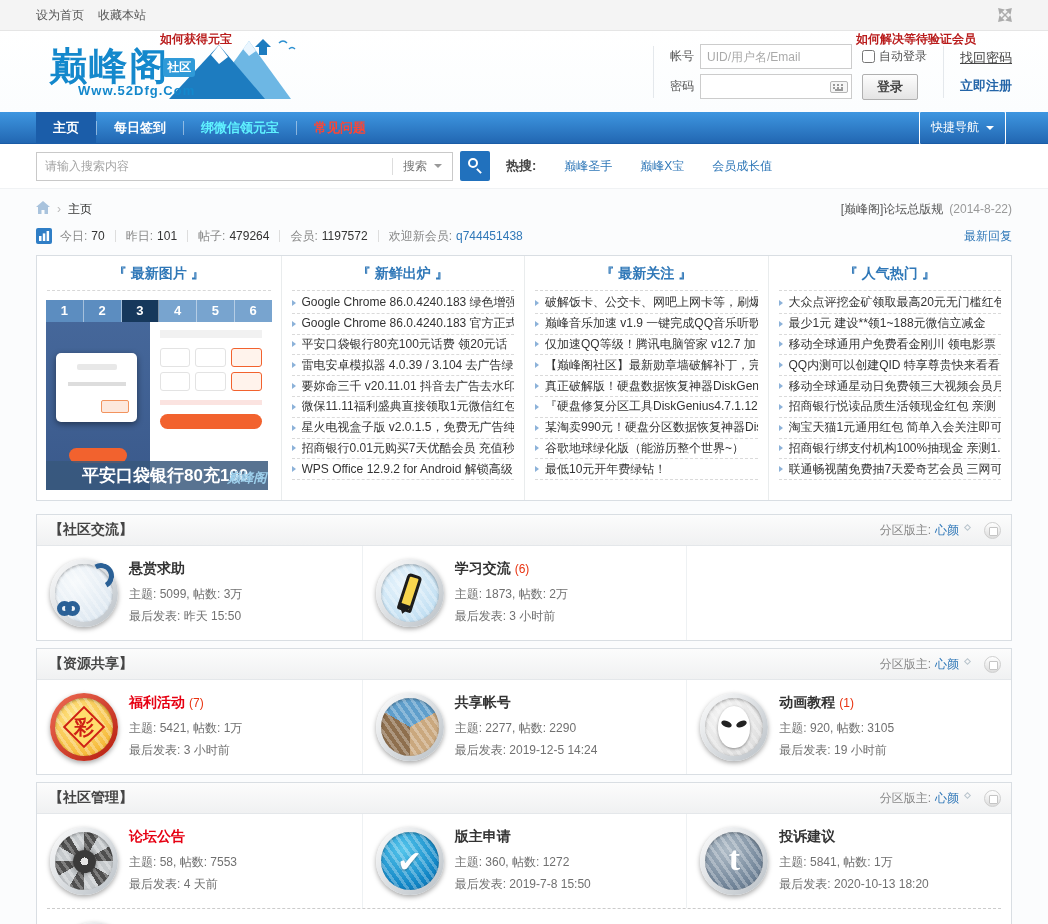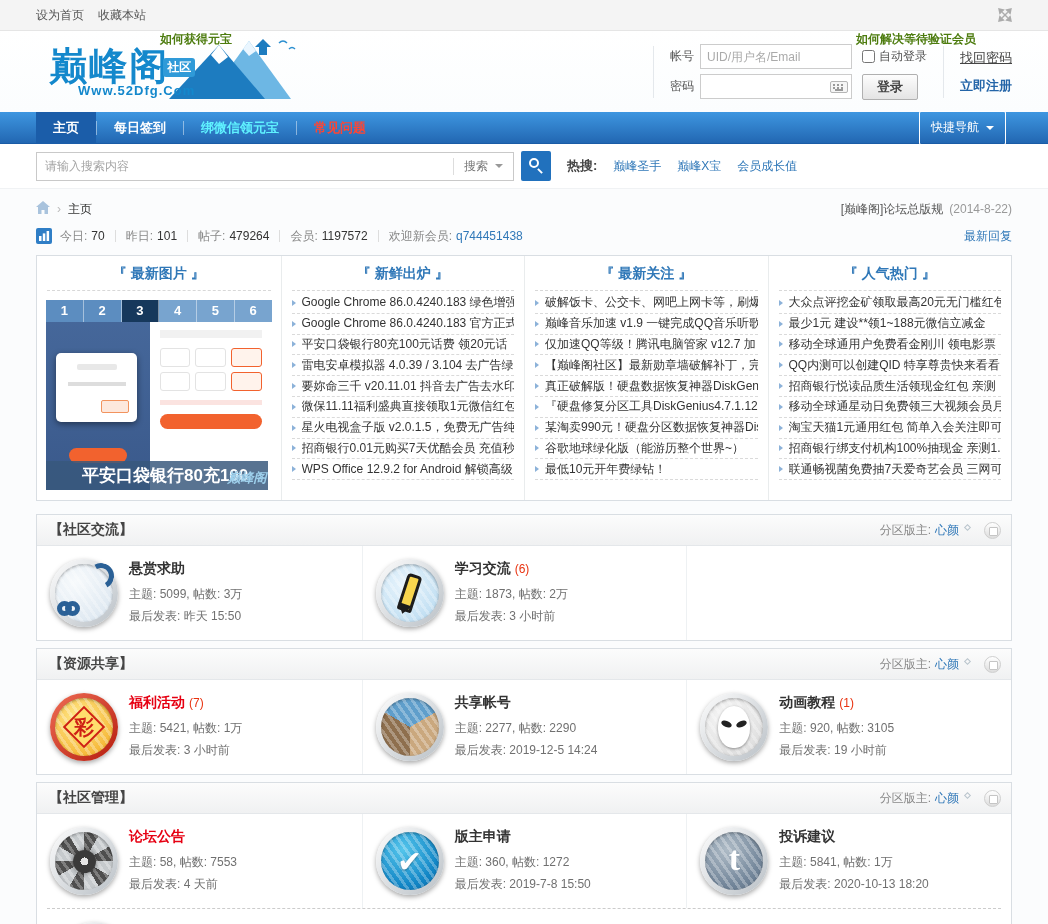--- a/index.html
+++ b/index.html
@@ -8,21 +8,21 @@
     font-family: "Liberation Sans", "DejaVu Sans", sans-serif;
     background: #fdfdfd; font-size: 12px; color: #333;
   }
   .wrap { width: 976px; margin: 0 auto; position: relative; display: flex; align-items: center; height: 100%; }
   [data-interactable="true"] { cursor: pointer; }
   a { text-decoration: none; color: #555; }
 
   
   .topbar { background: #f4f4f4; border-bottom: 1px solid #e5e5e5; height: 31px; color: #555; }
   .topbar .wrap { gap: 14px; }
-  .topbar .red { color: #4d7c0f; font-weight: bold; margin-top: 48px; }
+  .topbar .red { color: #b91c1c; font-weight: bold; margin-top: 48px; }
   .topbar .spacer { flex: 1; }
   .expand-ic { display: inline-flex; margin-left: 8px; opacity: .8; }
 
   
   .header { height: 81px; background: linear-gradient(#ffffff, #fbfdfe); }
   .logo { display: flex; align-items: center; position: relative; width: 300px; text-align: right; }
   .logo-txt { position: relative; z-index: 2; }
   .logo-cn { font-size: 38px; font-weight: bold; color: #1488cc; letter-spacing: 2px; line-height: 40px; text-shadow: 1px 1px 0 #fff; }
   .logo-sub { display: inline-block; font-size: 12px; font-weight: bold; color: #fff; background: #2f9ad8; border-radius: 3px; padding: 1px 4px; vertical-align: 8px; margin-left: -6px; }
   .logo-url { font-size: 13px; font-weight: bold; color: #1488cc; letter-spacing: 1px; padding-left: 42px; margin-top: -3px; }
@@ -54,29 +54,29 @@
   .nav-item { padding: 0 17px; line-height: 32px; color: #fff; font-size: 13px; font-weight: bold; }
   .nav-item.active { background: #1b5da9; }
   .nav-item.cyan { color: #5ff2ff; }
   .nav-item.red { color: #ff4533; }
   .nav-sep { width: 1px; height: 14px; background: rgba(255,255,255,.45); }
   .quicknav { margin-left: auto; margin-right: 6px; display: flex; align-items: center; gap: 7px; height: 23px; padding: 16px 11px; border: 1px solid #fff; border-radius: 2px; background: transparent; color: #fff; font-size: 12px; }
   .caret { width: 0; height: 0; border-left: 4px solid transparent; border-right: 4px solid transparent; border-top: 4px solid currentColor; display: inline-block; }
 
   
   .searchrow { height: 45px; background: #fff; border-bottom: 1px solid #f0f2f4; }
-  .sbox { display: flex; align-items: center; width: 478px; height: 29px; border: 1px solid #c9c9c9; background: #fff; }
+  .sbox { display: flex; align-items: center; width: 417px; height: 29px; border: 1px solid #c9c9c9; background: #fff; }
   .sbox input { flex: 1; border: 0; outline: none; padding: 0 8px; font-size: 12px; color: #333; }
   .sbox input::placeholder { color: #a5a5a5; }
   .stype { display: flex; align-items: center; gap: 7px; padding: 0 10px; border-left: 1px solid #ddd; color: #777; height: 17px; }
   .stype .caret { color: #999; }
   .sbtn { width: 30px; height: 30px; border: 0; border-radius: 2px; background: #2171bd; margin-left: 7px; position: relative; }
   .mag { position: absolute; left: 8px; top: 7px; width: 10px; height: 10px; border: 2px solid #fff; border-radius: 50%; }
   .mag::after { content: ""; position: absolute; left: 8px; top: 8px; width: 2px; height: 6px; background: #fff; transform: rotate(-45deg); }
-  .hot { margin-left: 16px; display: flex; align-items: center; gap: 16px; }
+  .hot { margin-left: 16px; display: flex; align-items: center; gap: 28px; }
   .hot b { color: #444; font-size: 13px; }
   .hot a { color: #3078b8; }
 
   
   .content { background: #fbfcfd; padding-top: 7px; }
   .crumb { height: 26px; }
   .crumb .sep::before { content: "›"; color: #bbb; margin: 0 7px; }
   .crumb .cur { color: #333; }
   .crumb .rt { margin-left: auto; display: flex; gap: 6px; align-items: center; }
   .crumb .notice { color: #555; }
@@ -469,25 +469,25 @@
           <li data-interactable="true">
             <span class="blt" data-interactable="false"></span>
             <span class="txt">移动全球通用户免费看金刚川 领电影票</span>
           </li>
           <li data-interactable="true">
             <span class="blt" data-interactable="false"></span>
             <span class="txt">QQ内测可以创建QID 特享尊贵快来看看</span>
           </li>
           <li data-interactable="true">
             <span class="blt" data-interactable="false"></span>
+            <span class="txt">移动全球通星动日免费领三大视频会员月</span>
+          </li>
+          <li data-interactable="true">
+            <span class="blt" data-interactable="false"></span>
             <span class="txt">招商银行悦读品质生活领现金红包 亲测</span>
-          </li>
-          <li data-interactable="true">
-            <span class="blt" data-interactable="false"></span>
-            <span class="txt">移动全球通星动日免费领三大视频会员月</span>
           </li>
           <li data-interactable="true">
             <span class="blt" data-interactable="false"></span>
             <span class="txt">淘宝天猫1元通用红包 简单入会关注即可</span>
           </li>
           <li data-interactable="true">
             <span class="blt" data-interactable="false"></span>
             <span class="txt">招商银行绑支付机构100%抽现金 亲测1.</span>
           </li>
           <li data-interactable="true">

